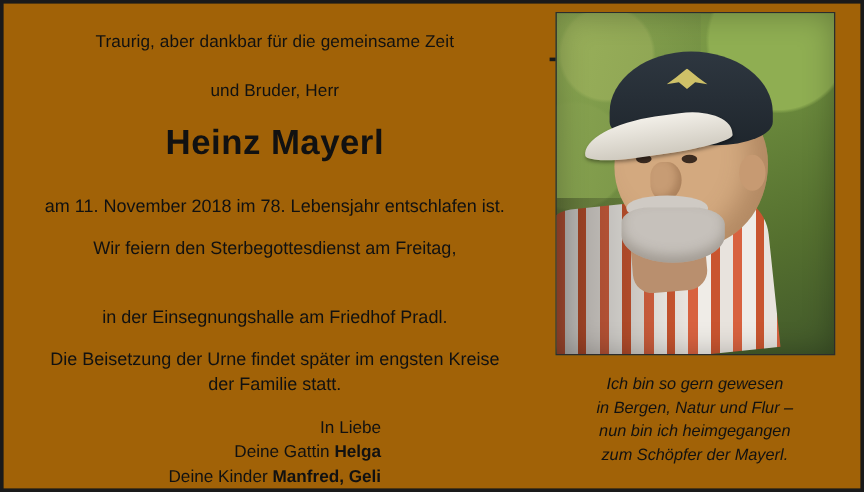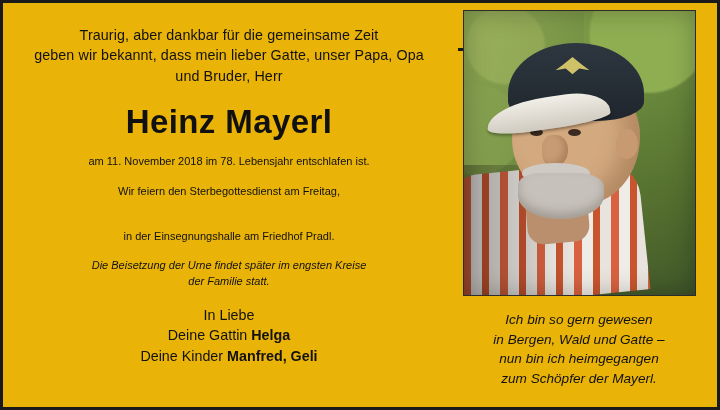--- a/index.html
+++ b/index.html
@@ -14,21 +14,21 @@
     color: #111111;
     overflow: hidden;
   }
 
   .obituary {
     position: relative;
     width: 720px;
     height: 410px;
     box-sizing: border-box;
     border: 3px solid #1a1a1a;
-    background: #eab308;
+    background: #a16207;
     display: flex;
     flex-direction: row;
   }
 
   
   .text-col {
     width: 452px;
     box-sizing: border-box;
     padding: 16px 14px 8px 14px;
     text-align: center;
@@ -38,39 +38,39 @@
   }
 
   .intro {
     font-size: 14.3px;
     line-height: 1.42;
     margin: 6px 0 0 0;
     letter-spacing: 0.1px;
   }
 
   .deceased-name {
-    font-size: 33px;
+    font-size: 29px;
     font-weight: bold;
     letter-spacing: 0.4px;
-    margin: 17px 0 13px 0;
+    margin: 17px 0 26px 0;
   }
 
   .para {
-    font-size: 11px;
+    font-size: 15px;
     line-height: 1.42;
     margin: 0 0 14px 0;
   }
-  .para.tight { margin-bottom: 13px; font-style: italic; }
+  .para.tight { margin-bottom: 13px; }
 
   .closing-block {
     font-size: 14.3px;
     line-height: 1.45;
     margin-top: 2px;
   }
-  .closing-block .line { display: block; }
+  .closing-block .line { display: block; text-align: right; }
   .closing-block b { font-weight: bold; }
 
   
   .cross {
     position: absolute;
     top: 24px;
     left: 455px;
     width: 26px;
     height: 62px;
   }
@@ -285,21 +285,21 @@
 </style>
 </head>
 <body>
 
 <div class="obituary">
 
   <div class="text-col">
 
     <div class="intro">
       <span class="line">Traurig, aber dankbar für die gemeinsame Zeit</span><br>
-      <span class="line">geben wir bekannt, dass mein lieber Gatte, unser Papa, Opa</span><br>
+      <br>
       <span class="line">und Bruder, Herr</span>
     </div>
 
     <div class="deceased-name">Heinz Mayerl</div>
 
     <div class="para">am 11. November 2018 im 78. Lebensjahr entschlafen ist.</div>
 
     <div class="para">
       <span class="line">Wir feiern den Sterbegottesdienst am Freitag,</span><br>
     </div>
@@ -344,18 +344,18 @@
       <div class="moustache"></div>
       <div class="beard"></div>
       <div class="cap-crown"></div>
       <div class="cap-logo"></div>
       <div class="cap-brim"></div>
       <div class="vignette"></div>
     </div>
 
     <div class="verse">
       <span class="line">Ich bin so gern gewesen</span>
-      <span class="line">in Bergen, Wald und Gatte –</span>
+      <span class="line">in Bergen, Natur und Flur –</span>
       <span class="line">nun bin ich heimgegangen</span>
       <span class="line">zum Schöpfer der Mayerl.</span>
     </div>
   </div>
 </div>
 
 </body></html>

